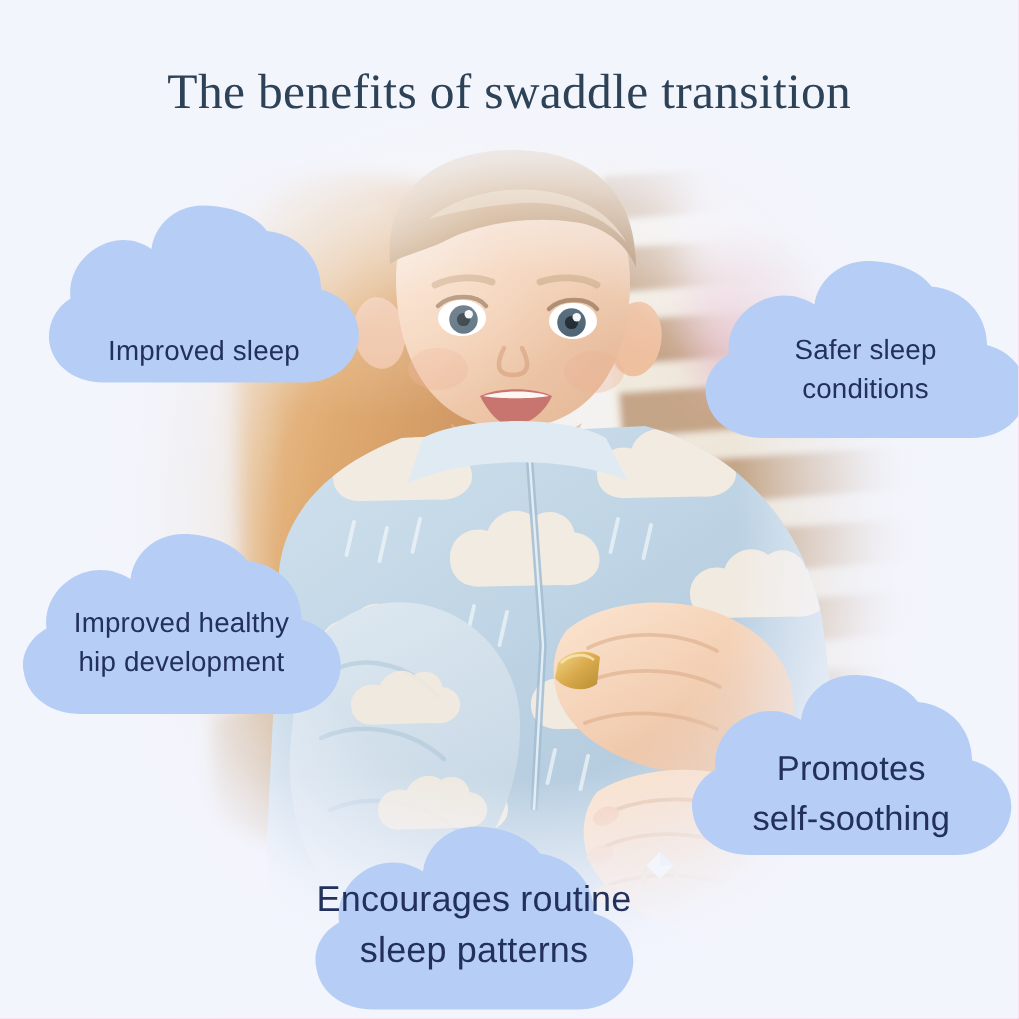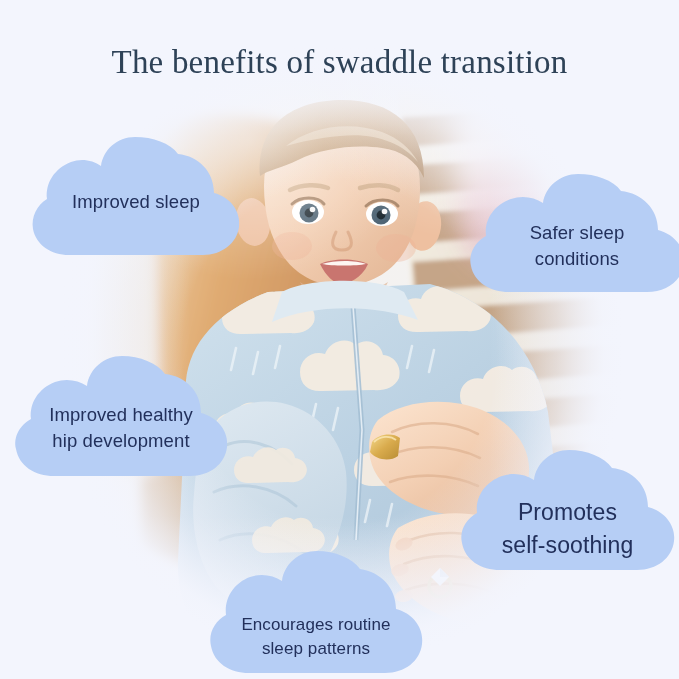--- a/index.html
+++ b/index.html
@@ -109,21 +109,21 @@
   #cloud-safer-sleep         { left: 468px; top: 170px; width: 218px; height: 126px; }
   #cloud-safer-sleep .cloud-label         { top: 50px;  font-size: 18.5px; }
 
   #cloud-hip-development     { left: 13px;  top: 352px; width: 216px; height: 128px; }
   #cloud-hip-development .cloud-label     { top: 50px;  font-size: 18.5px; }
 
   #cloud-self-soothing       { left: 459px; top: 446px; width: 217px; height: 128px; }
   #cloud-self-soothing .cloud-label       { top: 50px;  font-size: 23px; }
 
   #cloud-routine-sleep       { left: 208px; top: 547px; width: 216px; height: 130px; }
-  #cloud-routine-sleep .cloud-label       { top: 66px;  font-size: 17px; }
+  #cloud-routine-sleep .cloud-label       { top: 36px;  font-size: 24px; }
 </style>
 </head>
 <body>
 
 <div id="infographic" style="background: #f9a8d4;">
 
   <div class="photo-layer">
     <svg width="679" height="679" viewBox="0 0 679 679" xmlns="http://www.w3.org/2000/svg" aria-hidden="true">
       <defs>
         <linearGradient id="gBg" x1="0" y1="0" x2="1" y2="1">
@@ -385,21 +385,21 @@
                C62 27 50 25 40 29
                C24 35 14 50 16 66
                C6 72 0 84 2 96
                C5 112 20 122 38 122
                L172 122
                C191 122 206 110 208 94
                C210 78 199 64 183 60
                C183 39 168 23 147 21
                C139 10 122 4 104 4 Z" fill="#b6cef5"></path>
     </svg>
-    <div class="cloud-label" style="color: rgb(34, 48, 91);">Improved sleep</div>
+    <div class="cloud-label" style="color: rgb(34, 48, 91); margin-top: 32px;">Improved sleep</div>
   </div>
 
   <div class="cloud" id="cloud-safer-sleep">
     <svg viewBox="0 0 218 126" preserveAspectRatio="none" aria-hidden="true">
       <path d="M110 4
                C92 4 77 17 75 33
                C66 27 54 25 43 29
                C26 35 16 50 18 66
                C7 72 0 84 3 96
                C6 112 22 122 41 122

